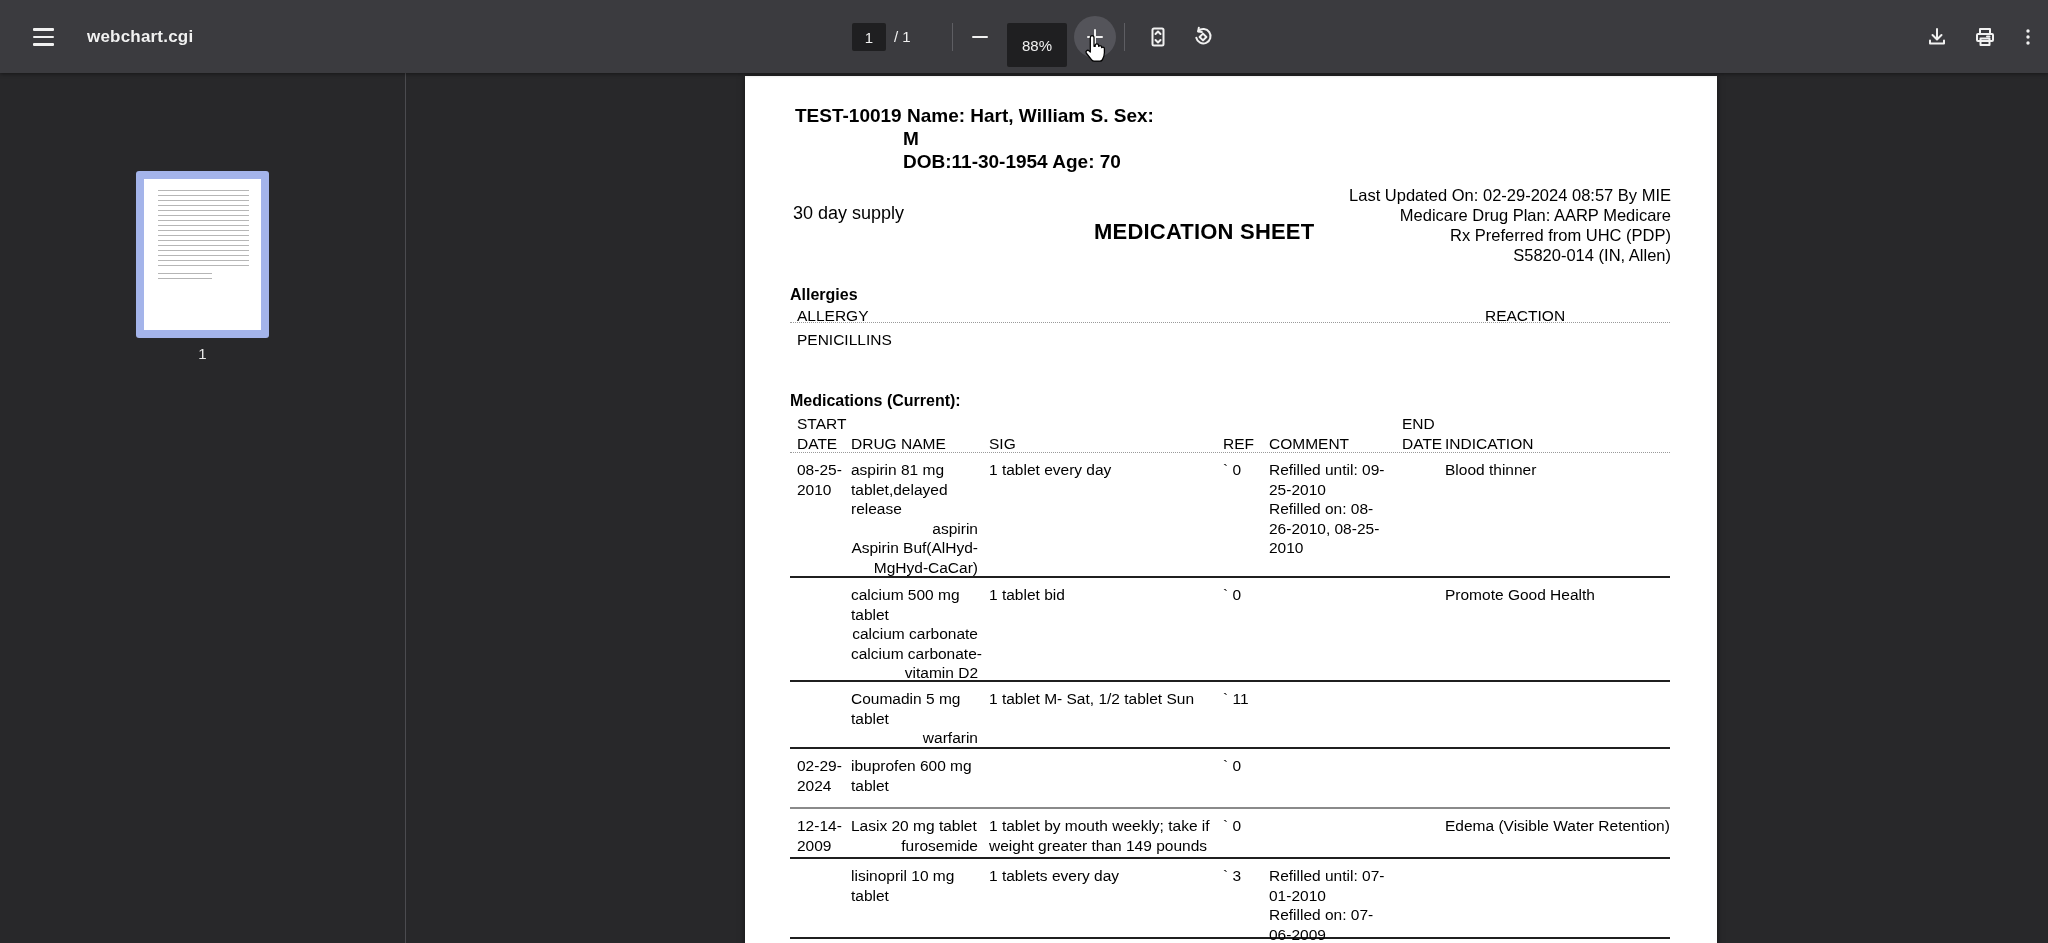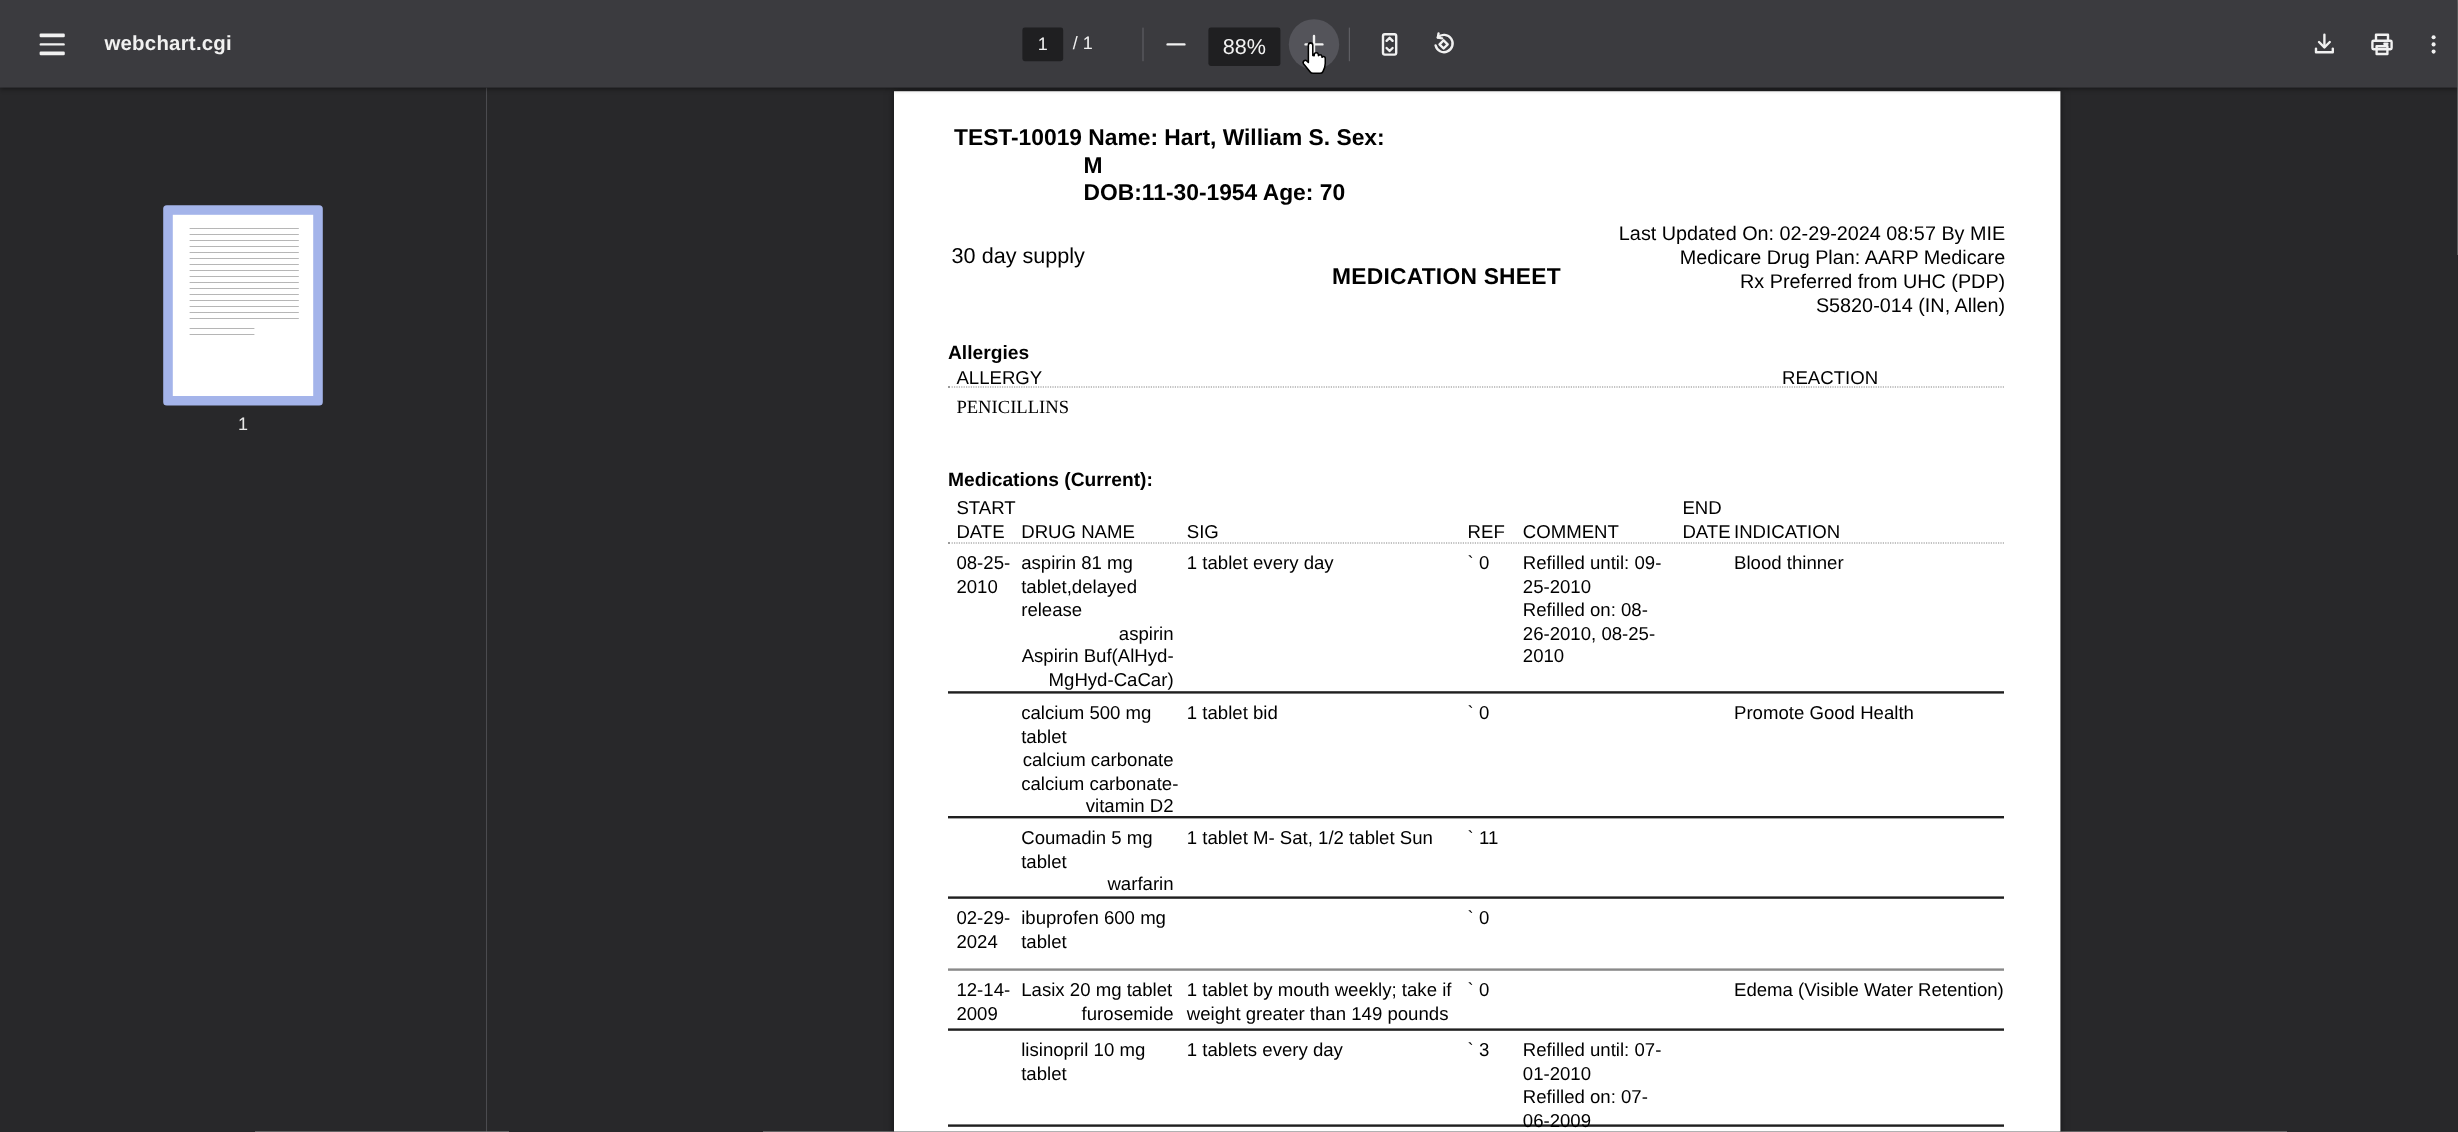--- a/index.html
+++ b/index.html
@@ -16,22 +16,22 @@
   .toolbar .abs{position:absolute;}
   .tb-btn{display:flex;align-items:center;justify-content:center;background:none;border:none;cursor:pointer;color:var(--toolbar-text);}
   .hamburger{left:26px;top:20px;width:34px;height:34px;flex-direction:column;gap:5px;}
   .hamburger span{display:block;width:21px;height:2.4px;background:var(--toolbar-text);border-radius:1px;}
   .tb-title{left:87px;top:0;height:73px;display:flex;align-items:center;font-size:17px;font-weight:600;letter-spacing:.2px;}
   .page-input{left:852px;top:23px;width:34px;height:28px;background:var(--control-bg);border:none;border-radius:2px;
               color:var(--toolbar-text);text-align:center;font-size:15px;font-family:inherit;}
   .page-count{left:894px;top:0;height:73px;display:flex;align-items:center;font-size:15px;}
   .vdiv{top:23px;width:1px;height:28px;background:#5e5e63;}
   .zoom-out{left:962px;top:19px;width:36px;height:36px;}
-  .zoom-box{left:1007px;top:23px;width:60px;height:32px;background:var(--control-bg);border-radius:2px;
-            display:flex;align-items:center;justify-content:center;font-size:18px;}
+  .zoom-box{left:1007px;top:23px;width:60px;height:44px;background:var(--control-bg);border-radius:2px;
+            display:flex;align-items:center;justify-content:center;font-size:15px;}
   .zoom-in{left:1074px;top:16px;width:42px;height:42px;background:#54545a;border-radius:50%;}
   .fit-btn{left:1140px;top:19px;width:36px;height:36px;}
   .rotate-btn{left:1185px;top:19px;width:36px;height:36px;}
   .dl-btn{left:1919px;top:19px;width:36px;height:36px;}
   .print-btn{left:1967px;top:19px;width:36px;height:36px;}
   .more-btn{left:2012px;top:19px;width:32px;height:36px;}
   .tb-icon{stroke:var(--toolbar-text);fill:none;stroke-width:2;stroke-linecap:round;stroke-linejoin:round;}
 
   
   .sidebar{position:absolute;left:0;top:73px;width:405px;height:870px;background:var(--viewer-bg);}
@@ -49,30 +49,30 @@
                color:#e8e8e8;font-size:15px;}
 
   
   .viewer{position:absolute;left:406px;top:73px;width:1642px;height:870px;background:var(--viewer-bg);}
   .page{position:absolute;left:339px;top:3px;width:972px;height:1090px;background:var(--page-bg);
         color:#000;box-shadow:0 1px 6px rgba(0,0,0,.5);}
   .page .abs{position:absolute;}
   .doc-text{font-size:15.5px;line-height:19.5px;}
   .pt-line{font-size:19px;font-weight:bold;line-height:23px;white-space:nowrap;}
   .supply{left:48px;top:128px;font-size:18px;}
-  .doc-title{left:365px;top:146px;font-size:19px;font-weight:bold;letter-spacing:.2px;}
+  .doc-title{left:349px;top:146px;font-size:22px;font-weight:bold;letter-spacing:.2px;}
   .meta{right:46px;top:109px;font-size:16.5px;line-height:20px;text-align:right;}
   .sec-h{font-size:16px;font-weight:bold;}
   .dotted{border-top:1px dotted #9a9a9a;}
   .al-head{left:45px;top:230px;right:47px;height:20px;}
   .al-head span{position:absolute;top:0;}
   .al-line{left:45px;right:47px;top:246px;height:0;}
   .al-rows{left:45px;right:47px;top:251px;}
   .allergy-row{position:relative;height:26px;}
-  .al-name{position:absolute;left:7px;top:3px;white-space:nowrap;font-family:Liberation Serif, serif;}
+  .al-name{position:absolute;left:7px;top:3px;white-space:nowrap;}
   .al-reaction{position:absolute;left:695px;top:3px;white-space:nowrap;}
   .med-head{left:45px;top:338px;right:47px;height:38px;}
   .med-head span{position:absolute;white-space:nowrap;}
   .mh-r2{top:19.5px;}
   .med-rows{left:45px;right:47px;top:376px;border-top:1px dotted #9a9a9a;}
   .med-row{position:relative;border-bottom:2px solid #1f1f1f;}
   .cell{position:absolute;top:7px;}
   .ln{white-space:nowrap;}
   .c-start{left:7px;width:52px;}
   .c-drug{left:61px;width:127px;}

